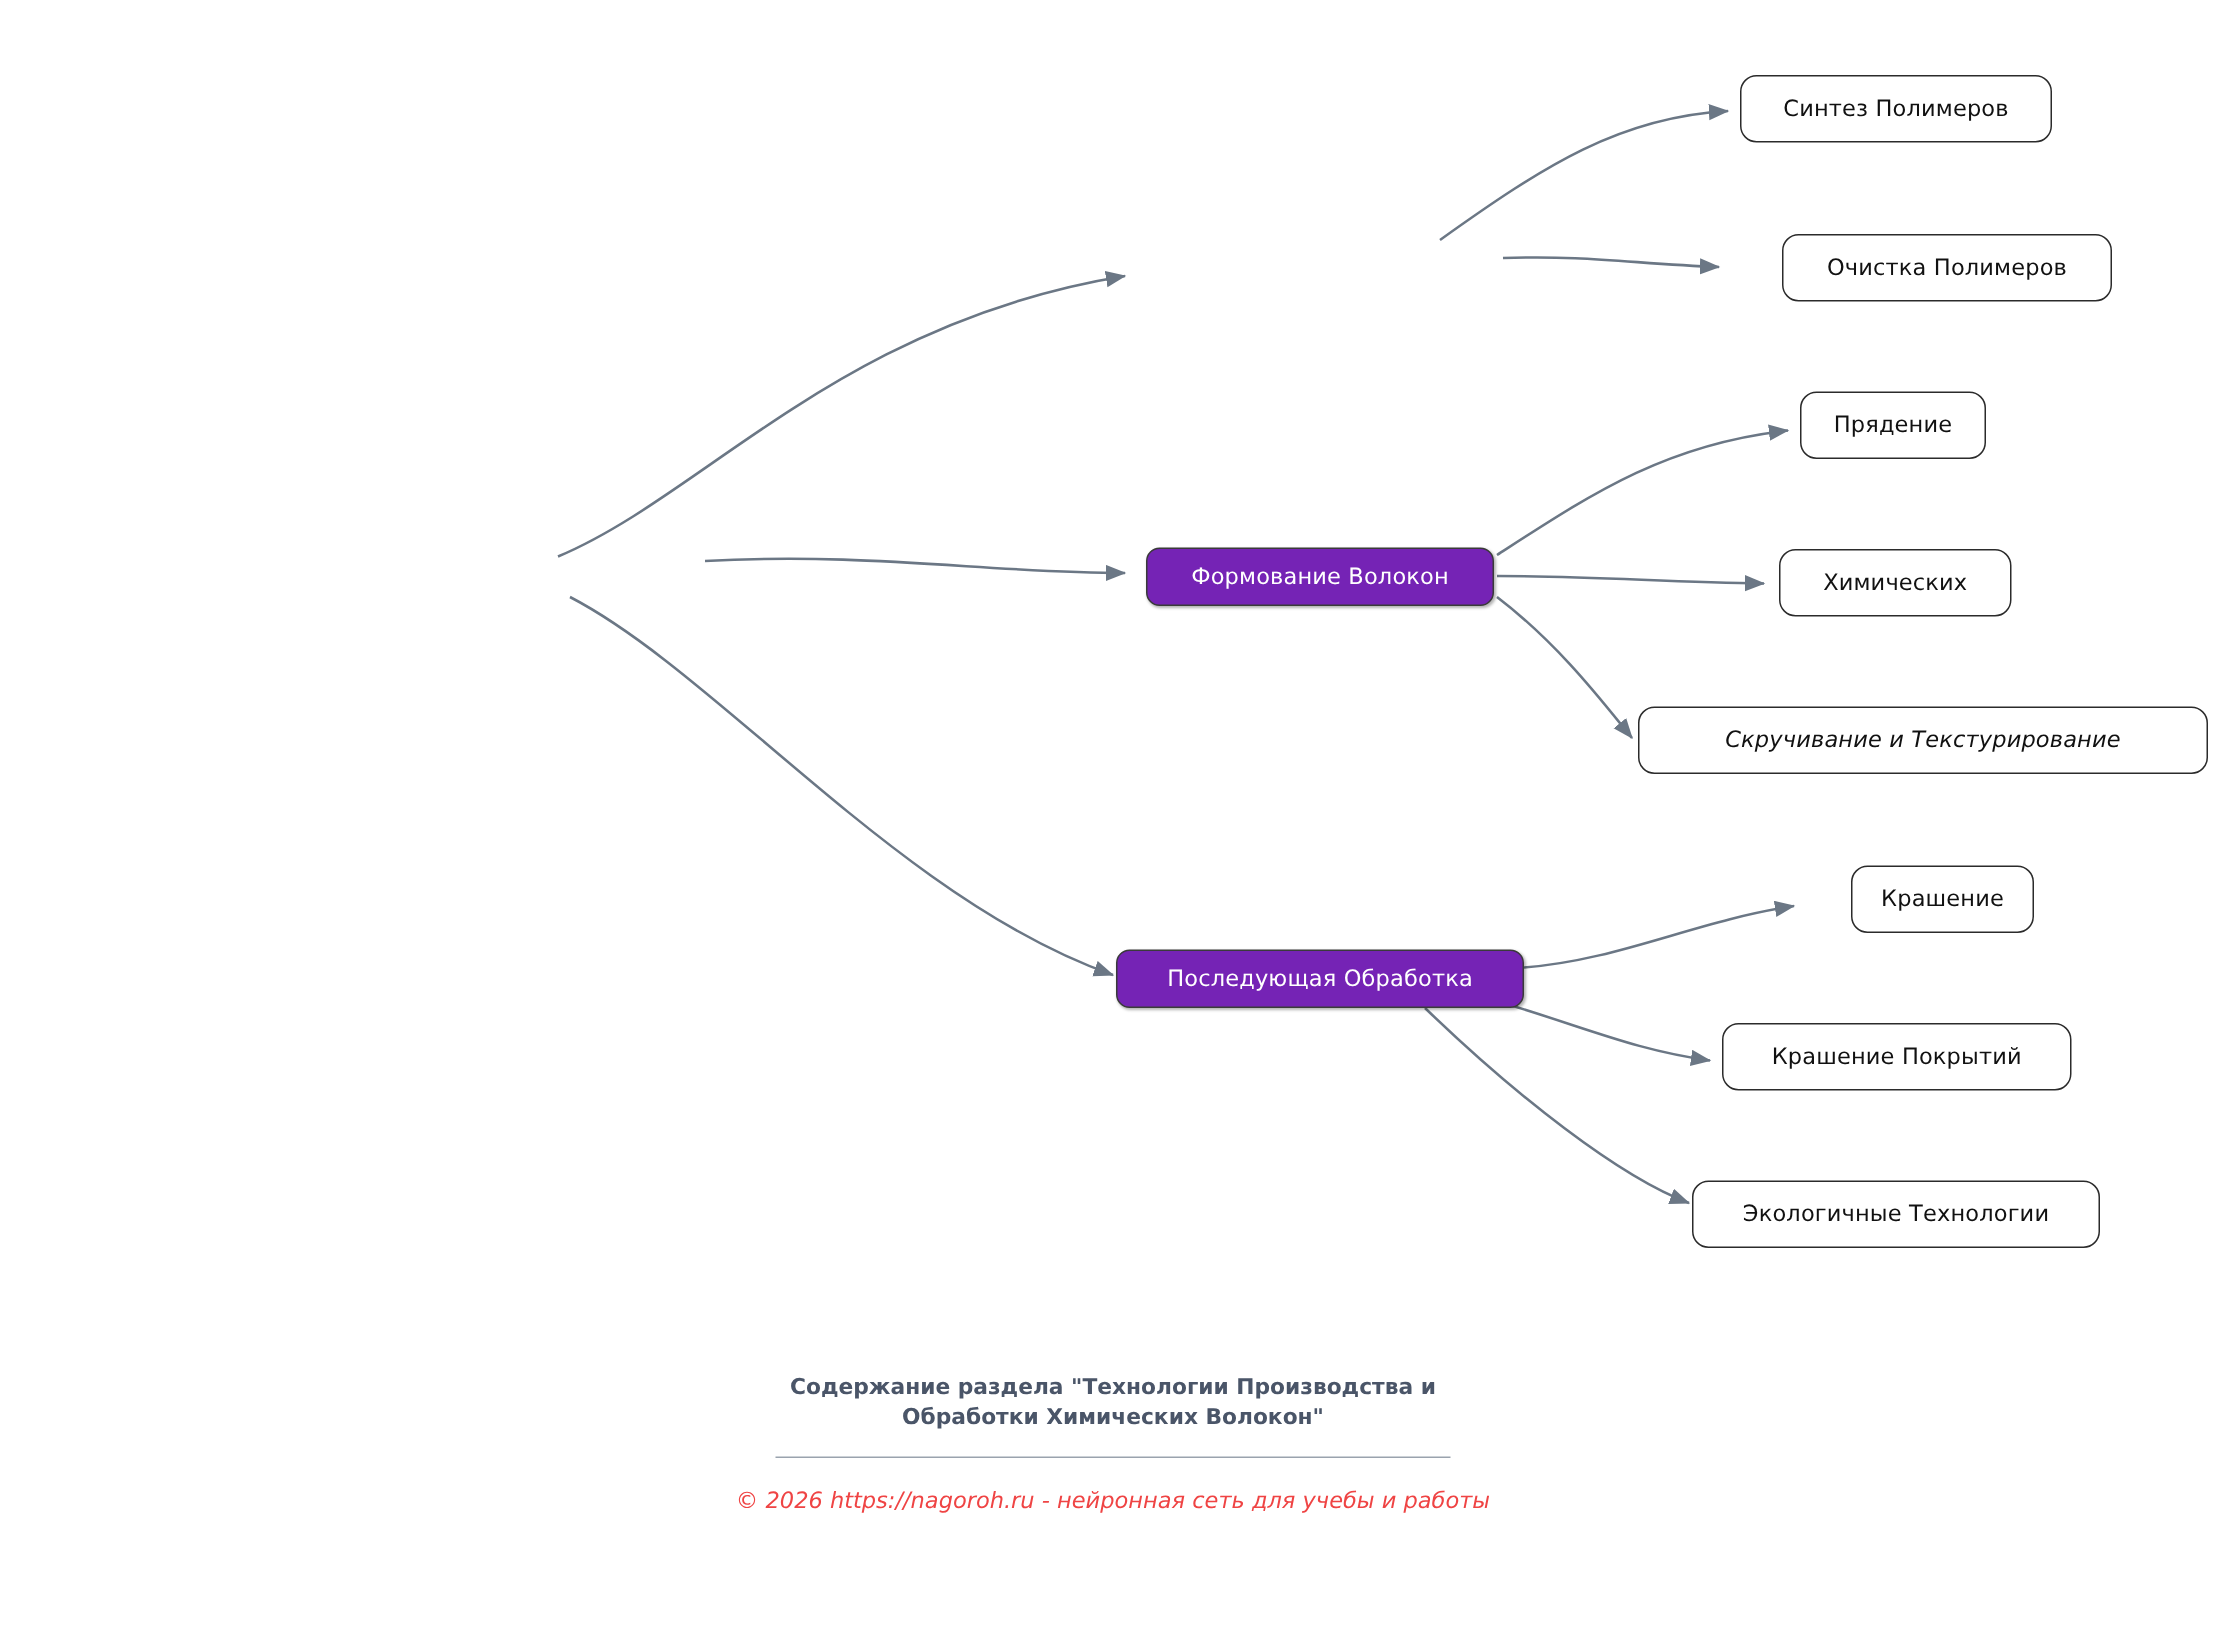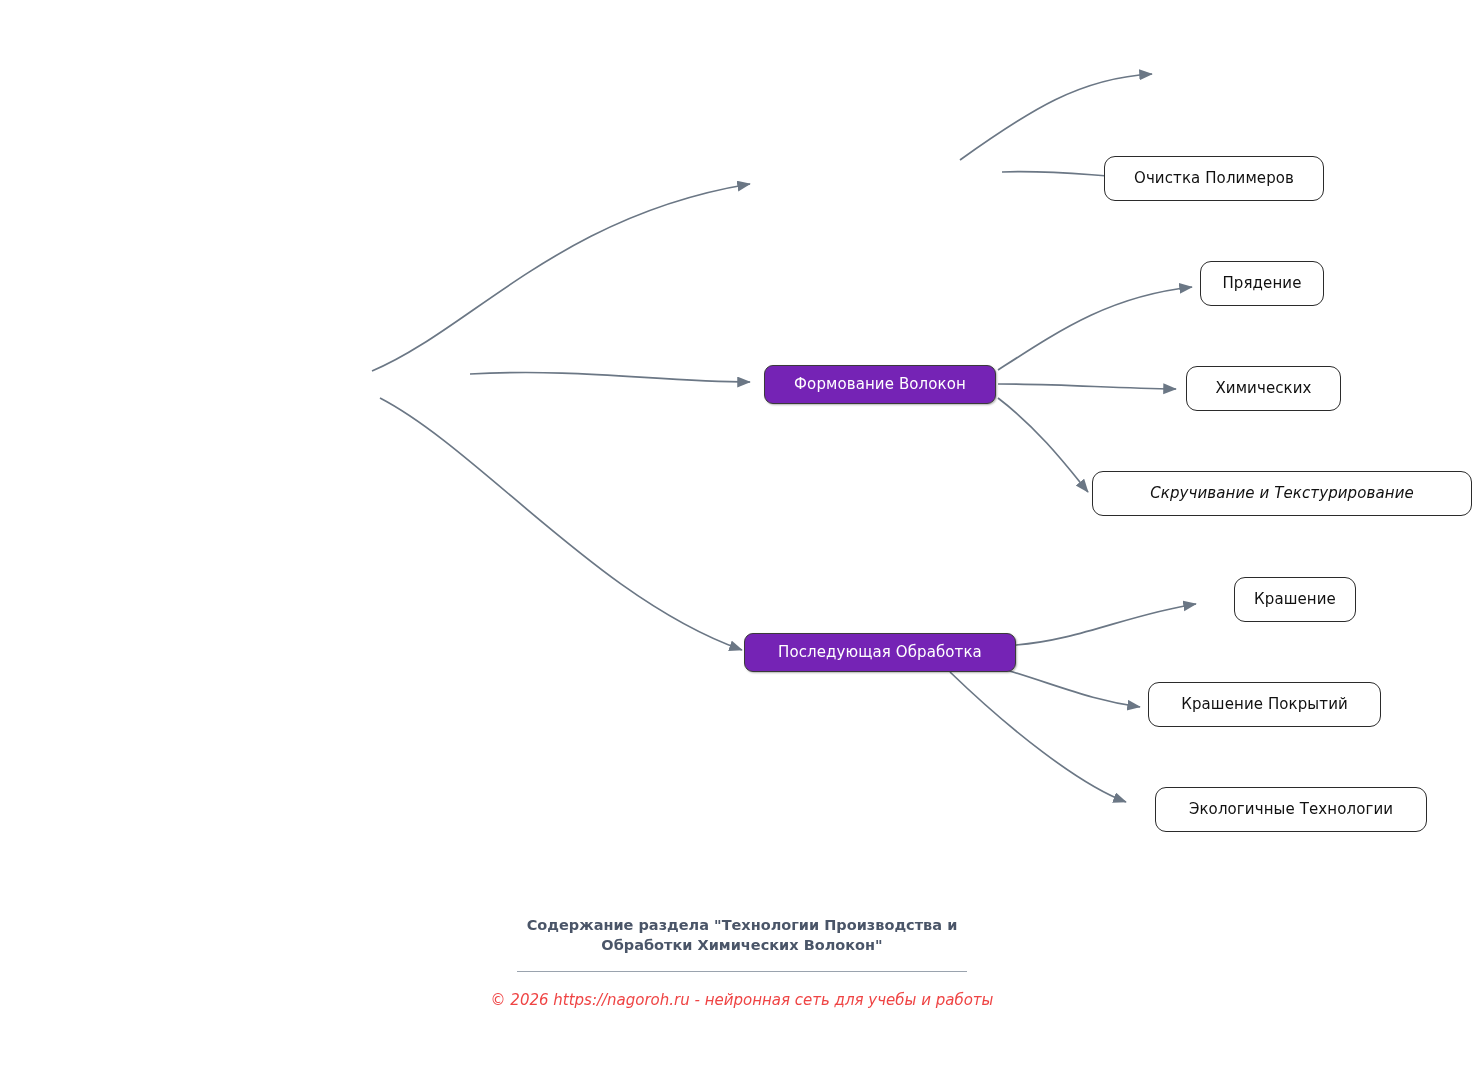--- a/index.html
+++ b/index.html
@@ -117,22 +117,25 @@
 
 
   <div class="node branch" style="left:764px; top:365px; width:232px; height:39px;">
     <span>Формование Волокон</span>
   </div>
 
   <div class="node branch" style="left:744px; top:633px; width:272px; height:39px;">
     <span>Последующая Обработка</span>
   </div>
 
+  <div class="node leaf" style="left:1160px; top:50px; width:208px; height:45px;">
+    <span>Синтез Полимеров</span>
+  </div>
 
-  <div class="node leaf" style="left:1104px; top:156px; width:220px; height:45px;">
+  <div class="node leaf" style="left:1188px; top:156px; width:220px; height:45px;">
     <span>Очистка Полимеров</span>
   </div>
 
   <div class="node leaf" style="left:1200px; top:261px; width:124px; height:45px;">
     <span>Прядение</span>
   </div>
 
   <div class="node leaf" style="left:1186px; top:366px; width:155px; height:45px;">
     <span>Химических</span>
   </div>
@@ -142,21 +145,21 @@
   </div>
 
   <div class="node leaf" style="left:1203px; top:577px; width:122px; height:45px;margin-left:31px;">
     <span>Крашение</span>
   </div>
 
   <div class="node leaf" style="left:1148px; top:682px; width:233px; height:45px;">
     <span>Крашение Покрытий</span>
   </div>
 
-  <div class="node leaf" style="left:1128px; top:787px; width:272px; height:45px;margin-left:27px;">
+  <div class="node leaf" style="left:1128px; top:787px; width:272px; height:45px;">
     <span>Экологичные Технологии</span>
   </div>
 
   <div class="footer footer-title">
     <div>Содержание раздела "Технологии Производства и</div>
     <div>Обработки Химических Волокон"</div>
   </div>
 
   <div class="footer-rule"></div>
 

